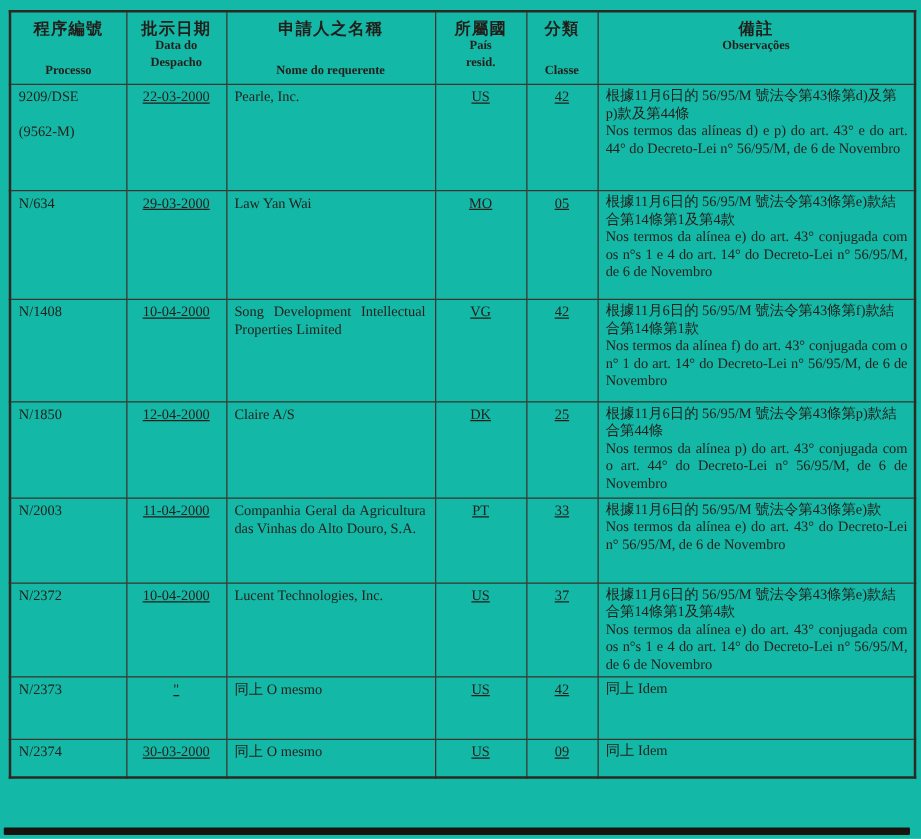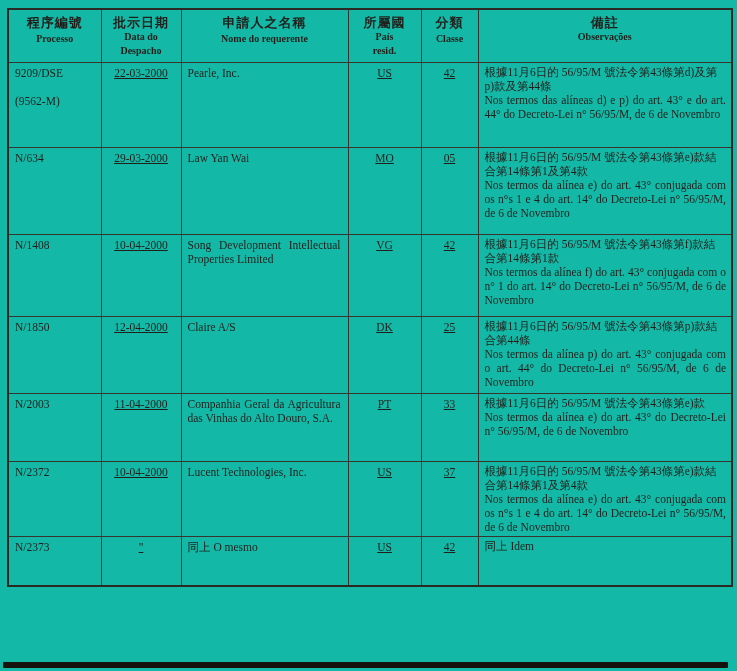--- a/index.html
+++ b/index.html
@@ -29,21 +29,21 @@
     overflow: hidden;
   }
   th {
     font-weight: bold;
     text-align: center;
     padding: 5px 2px 3px;
     height: 53px;
   }
   .hz { font-size: 13px; letter-spacing: 1px; line-height: 15px; }
   .hp { font-size: 10px; line-height: 14px; white-space: pre-line; }
-  .gap { margin-top: 2px; }
+  .gap { margin-top: 20px; }
   td { font-size: 11.5px; line-height: 14px; padding: 3px 4px; margin-top: 19px; }
   .c-proc { text-align: left; padding-left: 6px; }
   .proc2 { margin-top: 14px; }
   .proc2:empty, .obs-pt:empty { display: none; }
   .c-date, .c-ctry, .c-cls { text-align: center; text-decoration: underline; }
   .c-name { text-align: justify; padding-left: 6px; padding-right: 7px; }
   .c-obs { padding: 2px 5px 2px 6px; }
   .obs-zh { text-align: left; }
   .obs-pt { text-align: justify; }
   tr.r0 { height: 85px; }
@@ -200,16 +200,30 @@
         </td>
         <td class="c-date">"</td>
         <td class="c-name">同上 O mesmo</td>
         <td class="c-ctry">US</td>
         <td class="c-cls">42</td>
         <td class="c-obs">
           <div class="obs-zh">同上 Idem</div>
 
         </td>
       </tr>
+      <tr class="r8">
+        <td class="c-proc">
+          <div>N/2374</div>
+
+        </td>
+        <td class="c-date">30-03-2000</td>
+        <td class="c-name">同上 O mesmo</td>
+        <td class="c-ctry">US</td>
+        <td class="c-cls">09</td>
+        <td class="c-obs">
+          <div class="obs-zh">同上 Idem</div>
+
+        </td>
+      </tr>
     </tbody>
   </table>
   <div class="scan-edge"></div>
 </div>
 
 </body></html>

